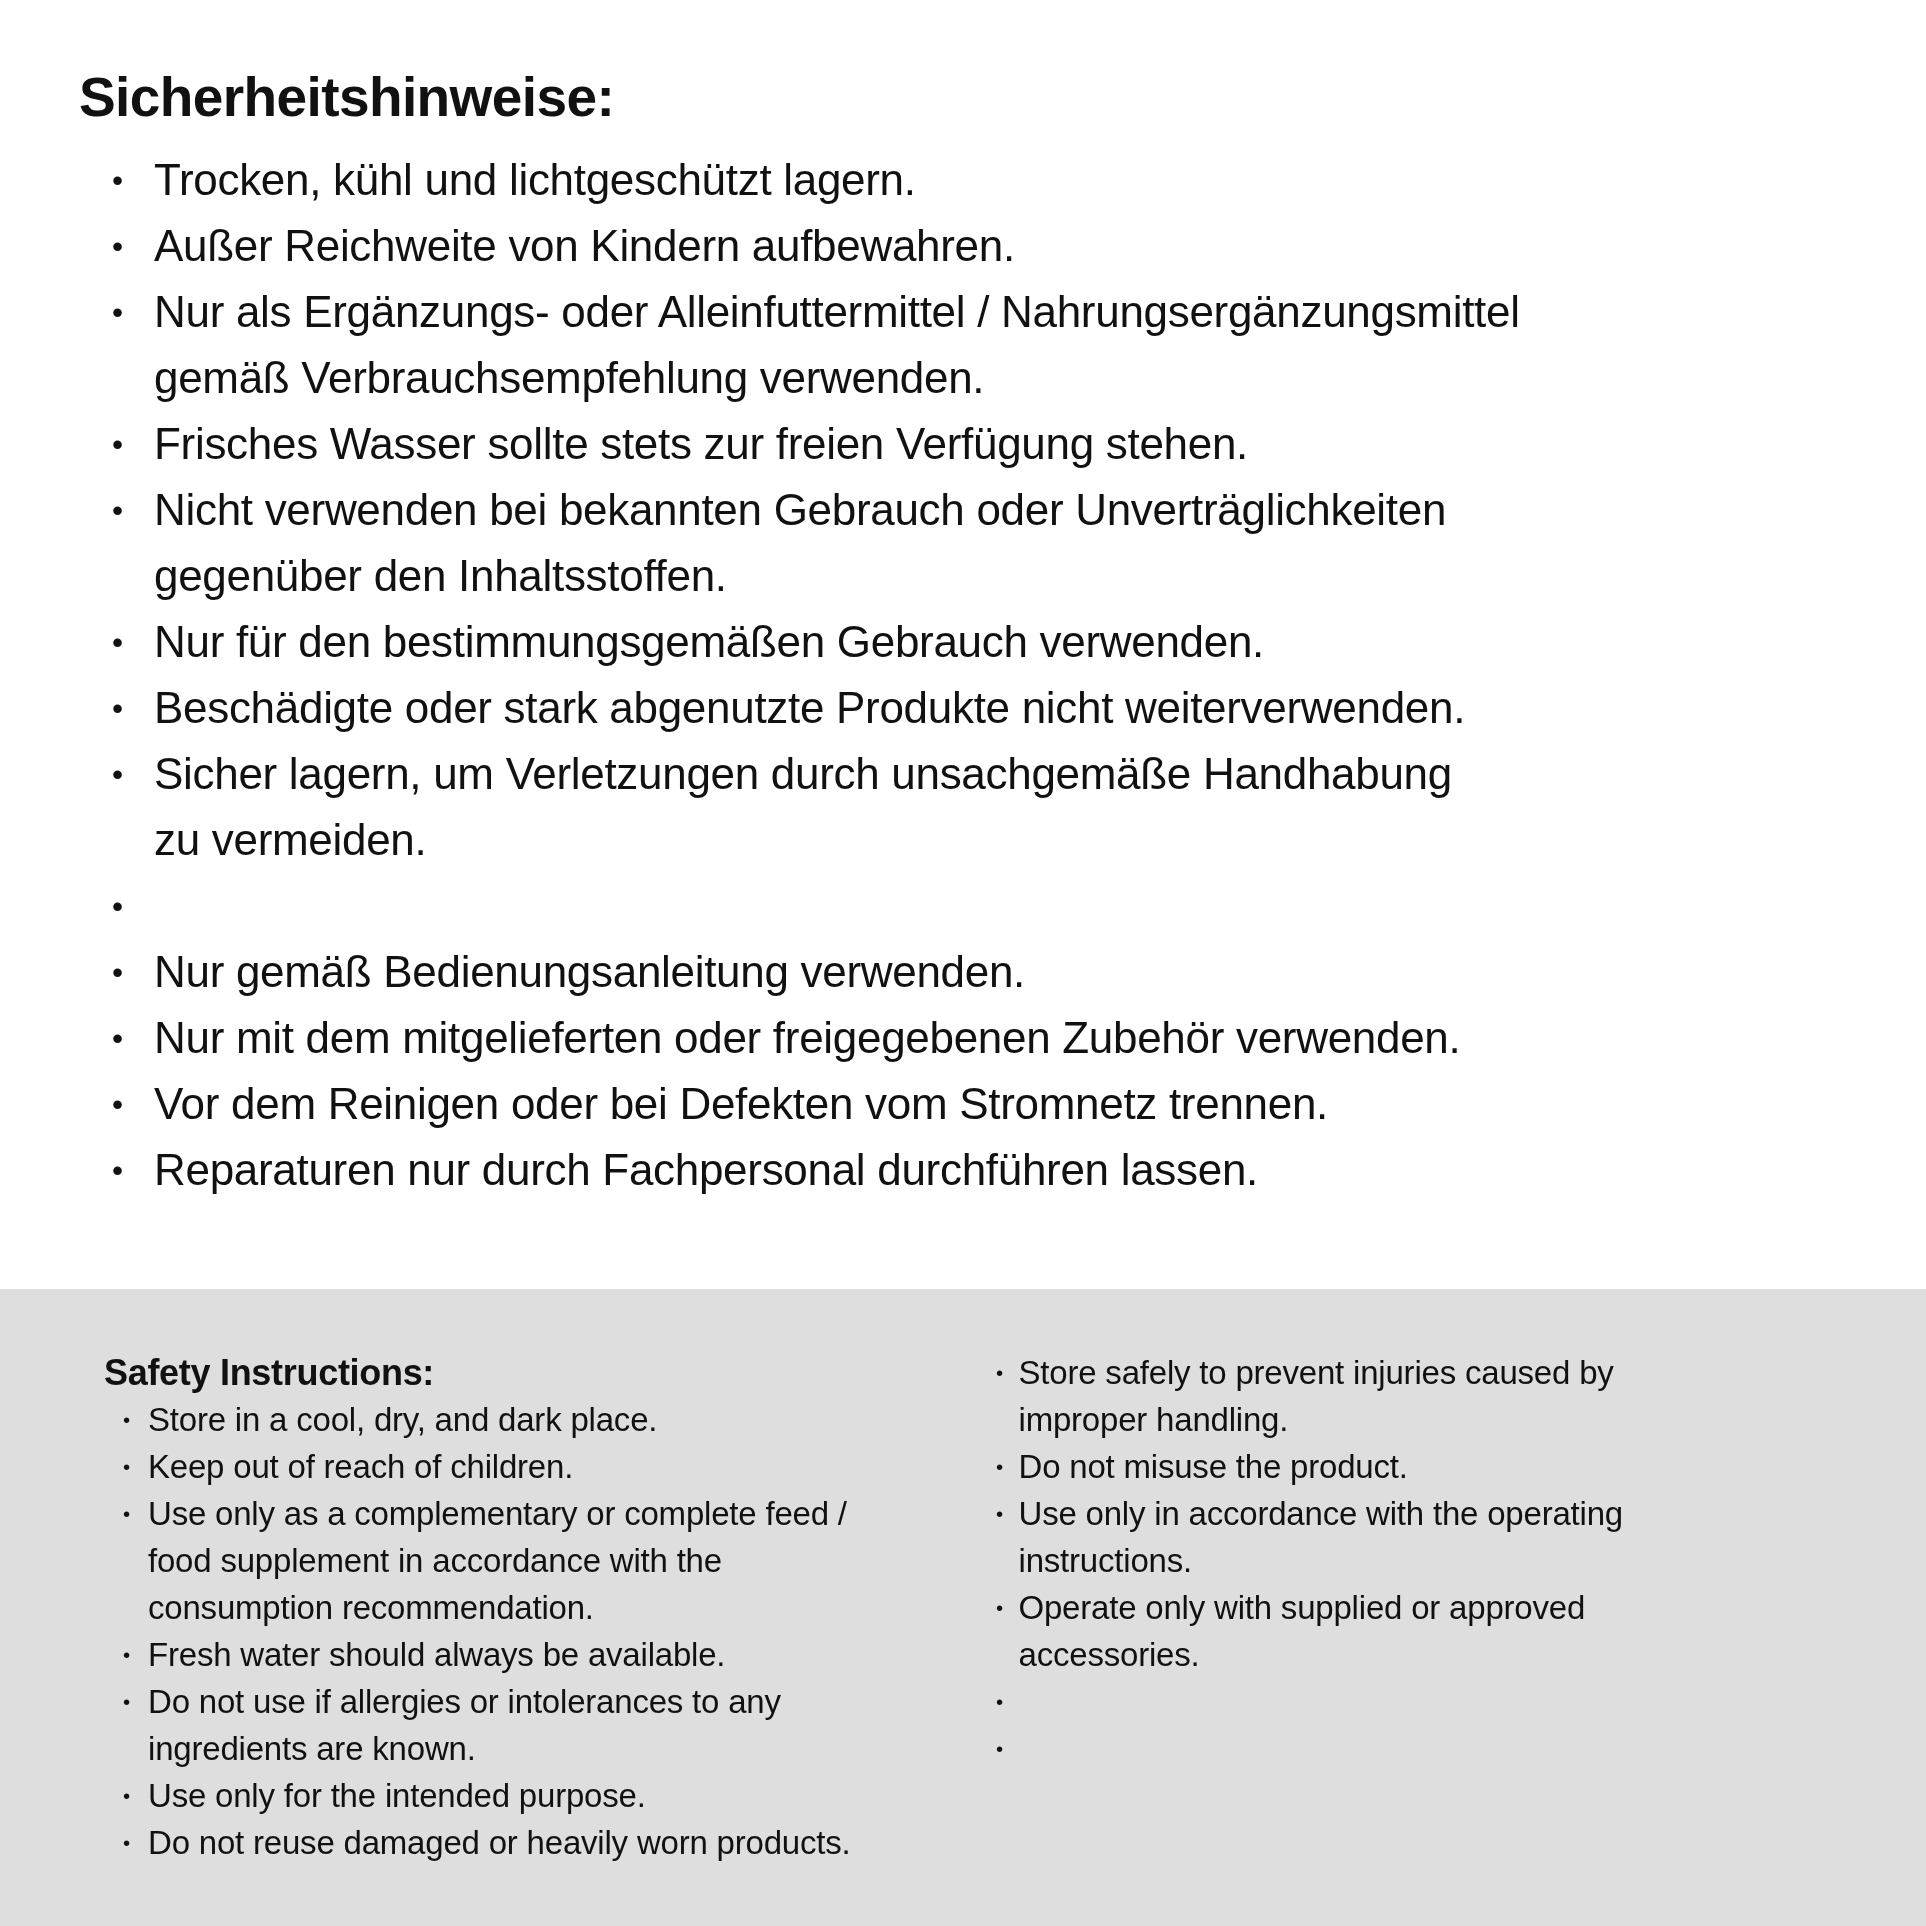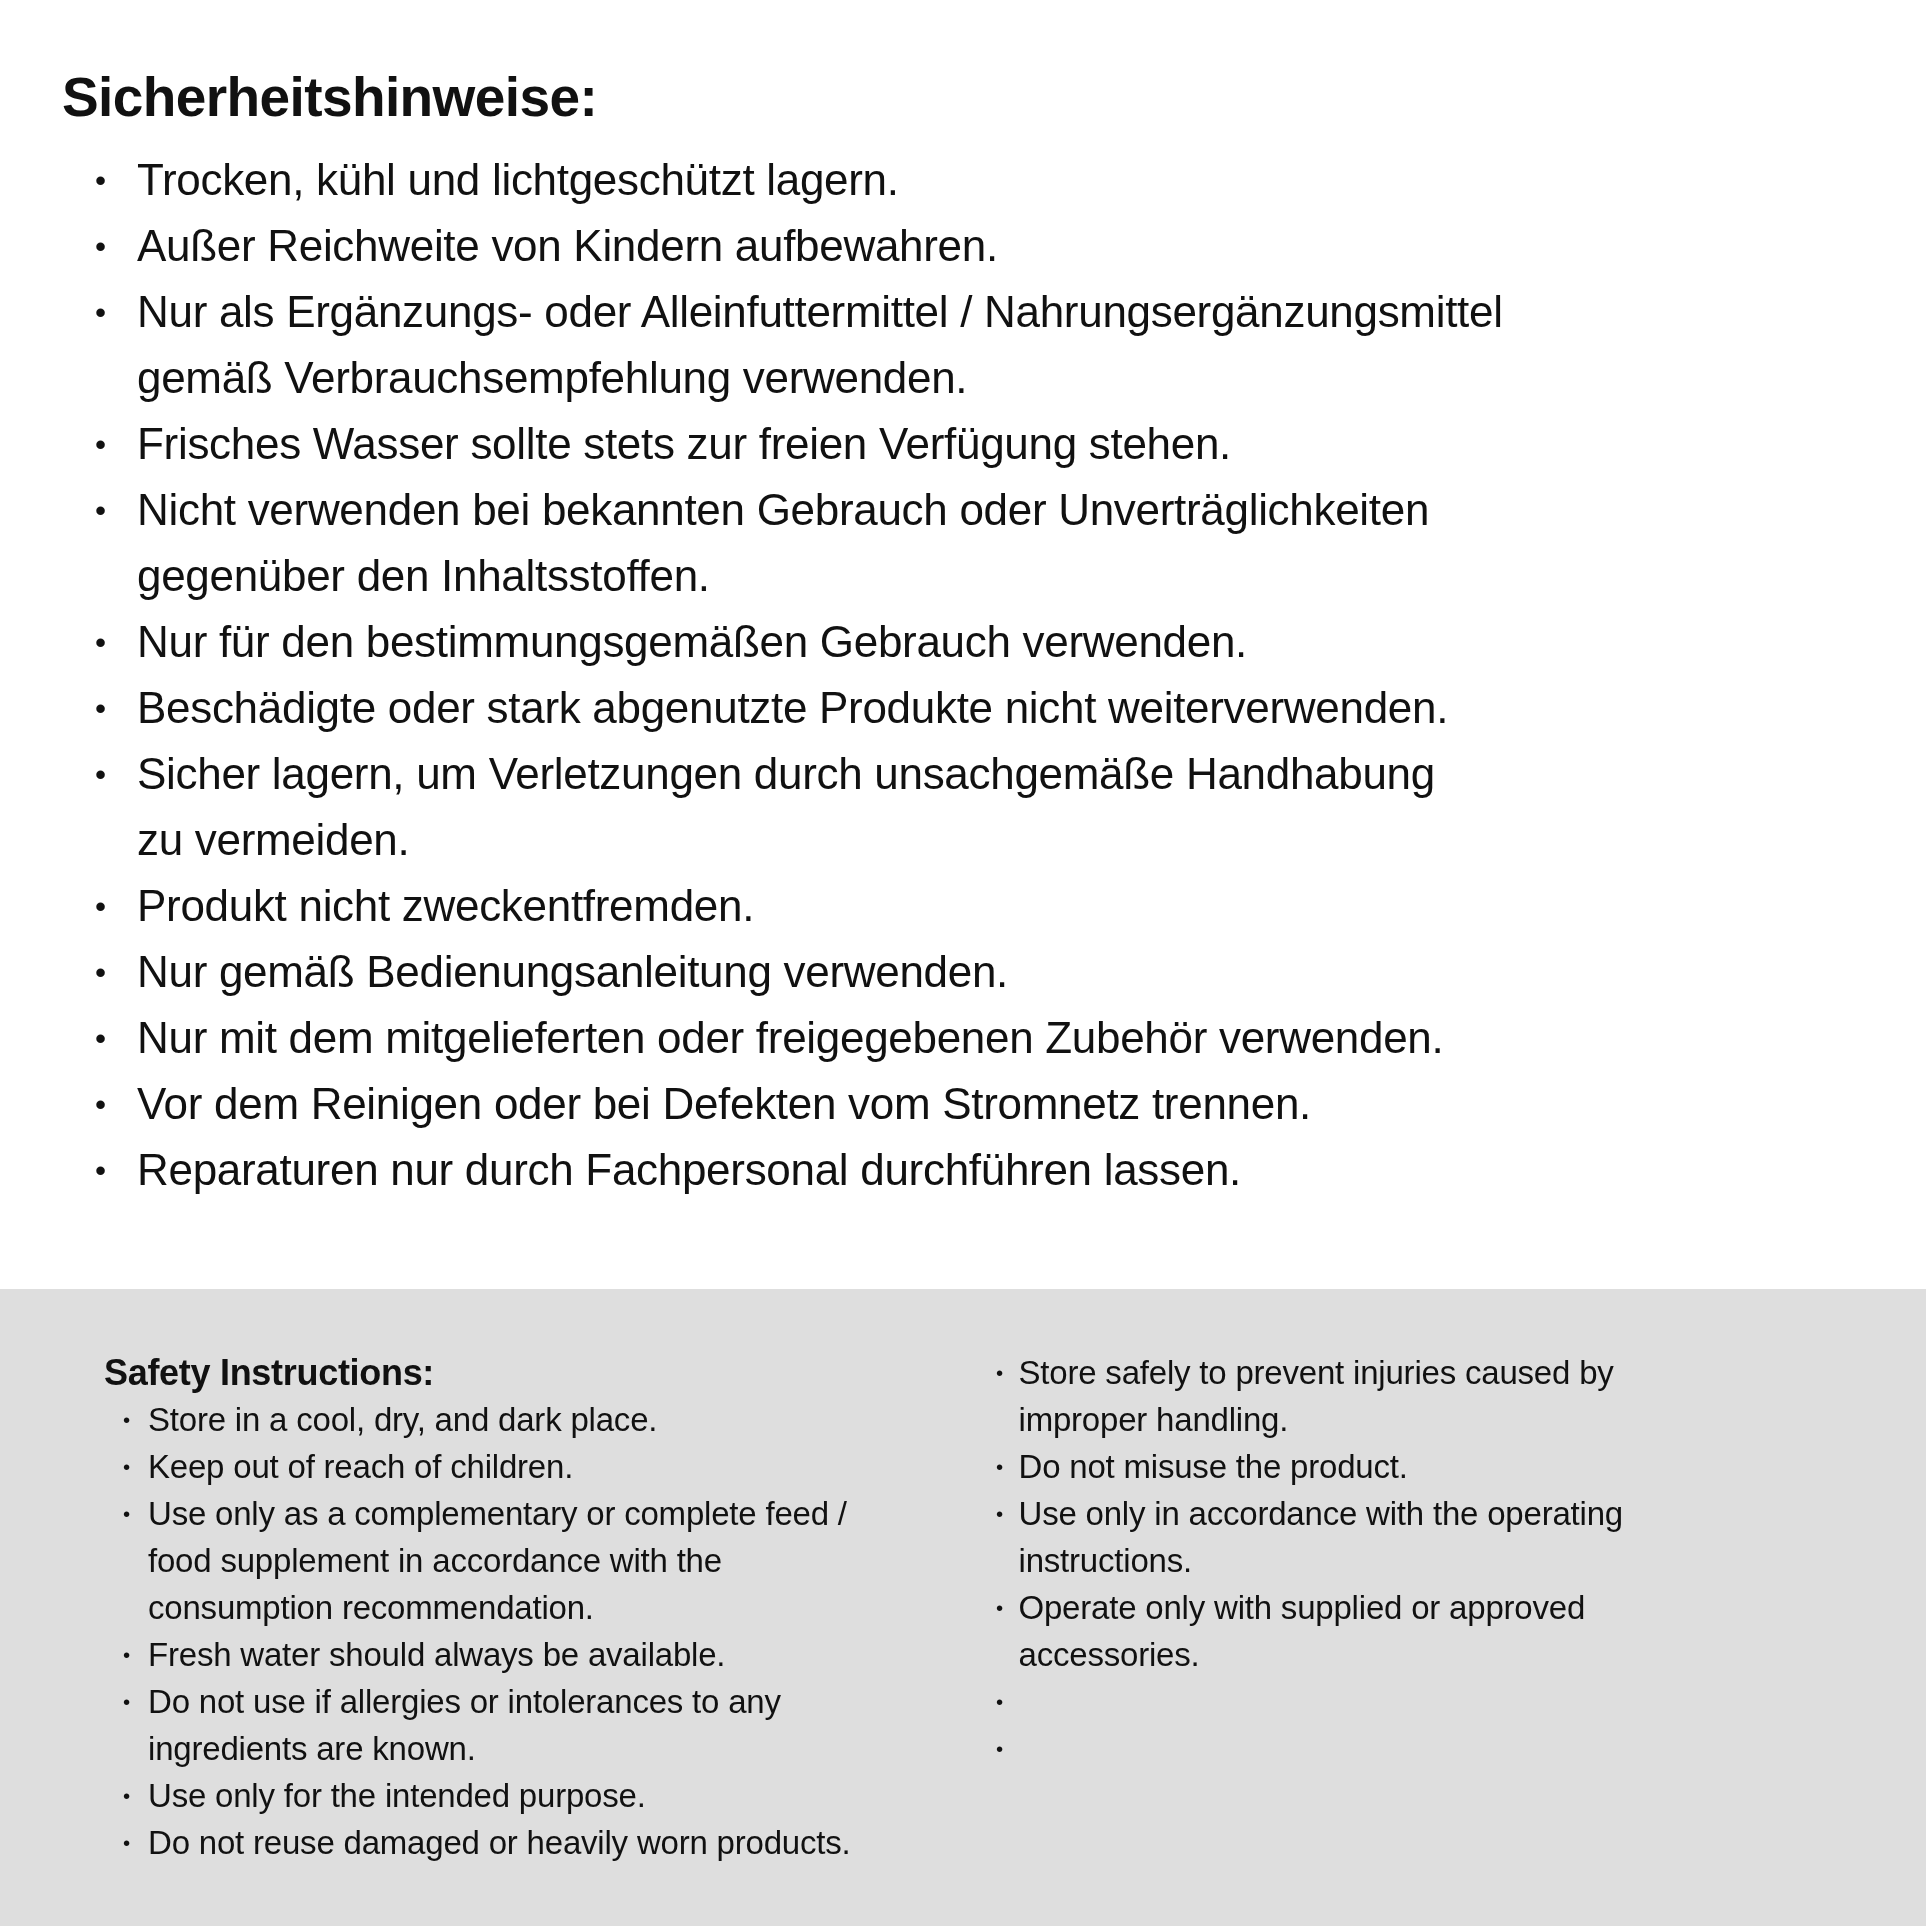--- a/index.html
+++ b/index.html
@@ -13,21 +13,21 @@
     height: 1926px;
     background: var(--page-bg, #ffffff);
     color: var(--text, #111111);
     overflow: hidden;
   }
 
   
   .sec-de {
     box-sizing: border-box;
     height: 1289px;
-    padding: 64px 39px 0 62px;
+    padding: 64px 39px 0 79px;
   }
   .de-heading {
     margin: 0 0 16.7px 0;
     font-size: 55px;
     line-height: 1.2;
     font-weight: 700;
     letter-spacing: -0.6px;
   }
   ul.plain {
     list-style: none;
@@ -132,21 +132,20 @@
           <span class="marker">•</span>
           <span class="txt">Beschädigte oder stark abgenutzte Produkte nicht weiterverwenden.</span>
         </li>
       <li>
           <span class="marker">•</span>
           <span class="txt">Sicher lagern, um Verletzungen durch unsachgemäße Handhabung
 zu vermeiden.</span>
         </li>
       <li>
           <span class="marker">•</span>
-          <span class="txt">Produkt nicht zweckentfremden.</span>
         </li>
       <li>
           <span class="marker">•</span>
           <span class="txt">Nur gemäß Bedienungsanleitung verwenden.</span>
         </li>
       <li>
           <span class="marker">•</span>
           <span class="txt">Nur mit dem mitgelieferten oder freigegebenen Zubehör verwenden.</span>
         </li>
       <li>

